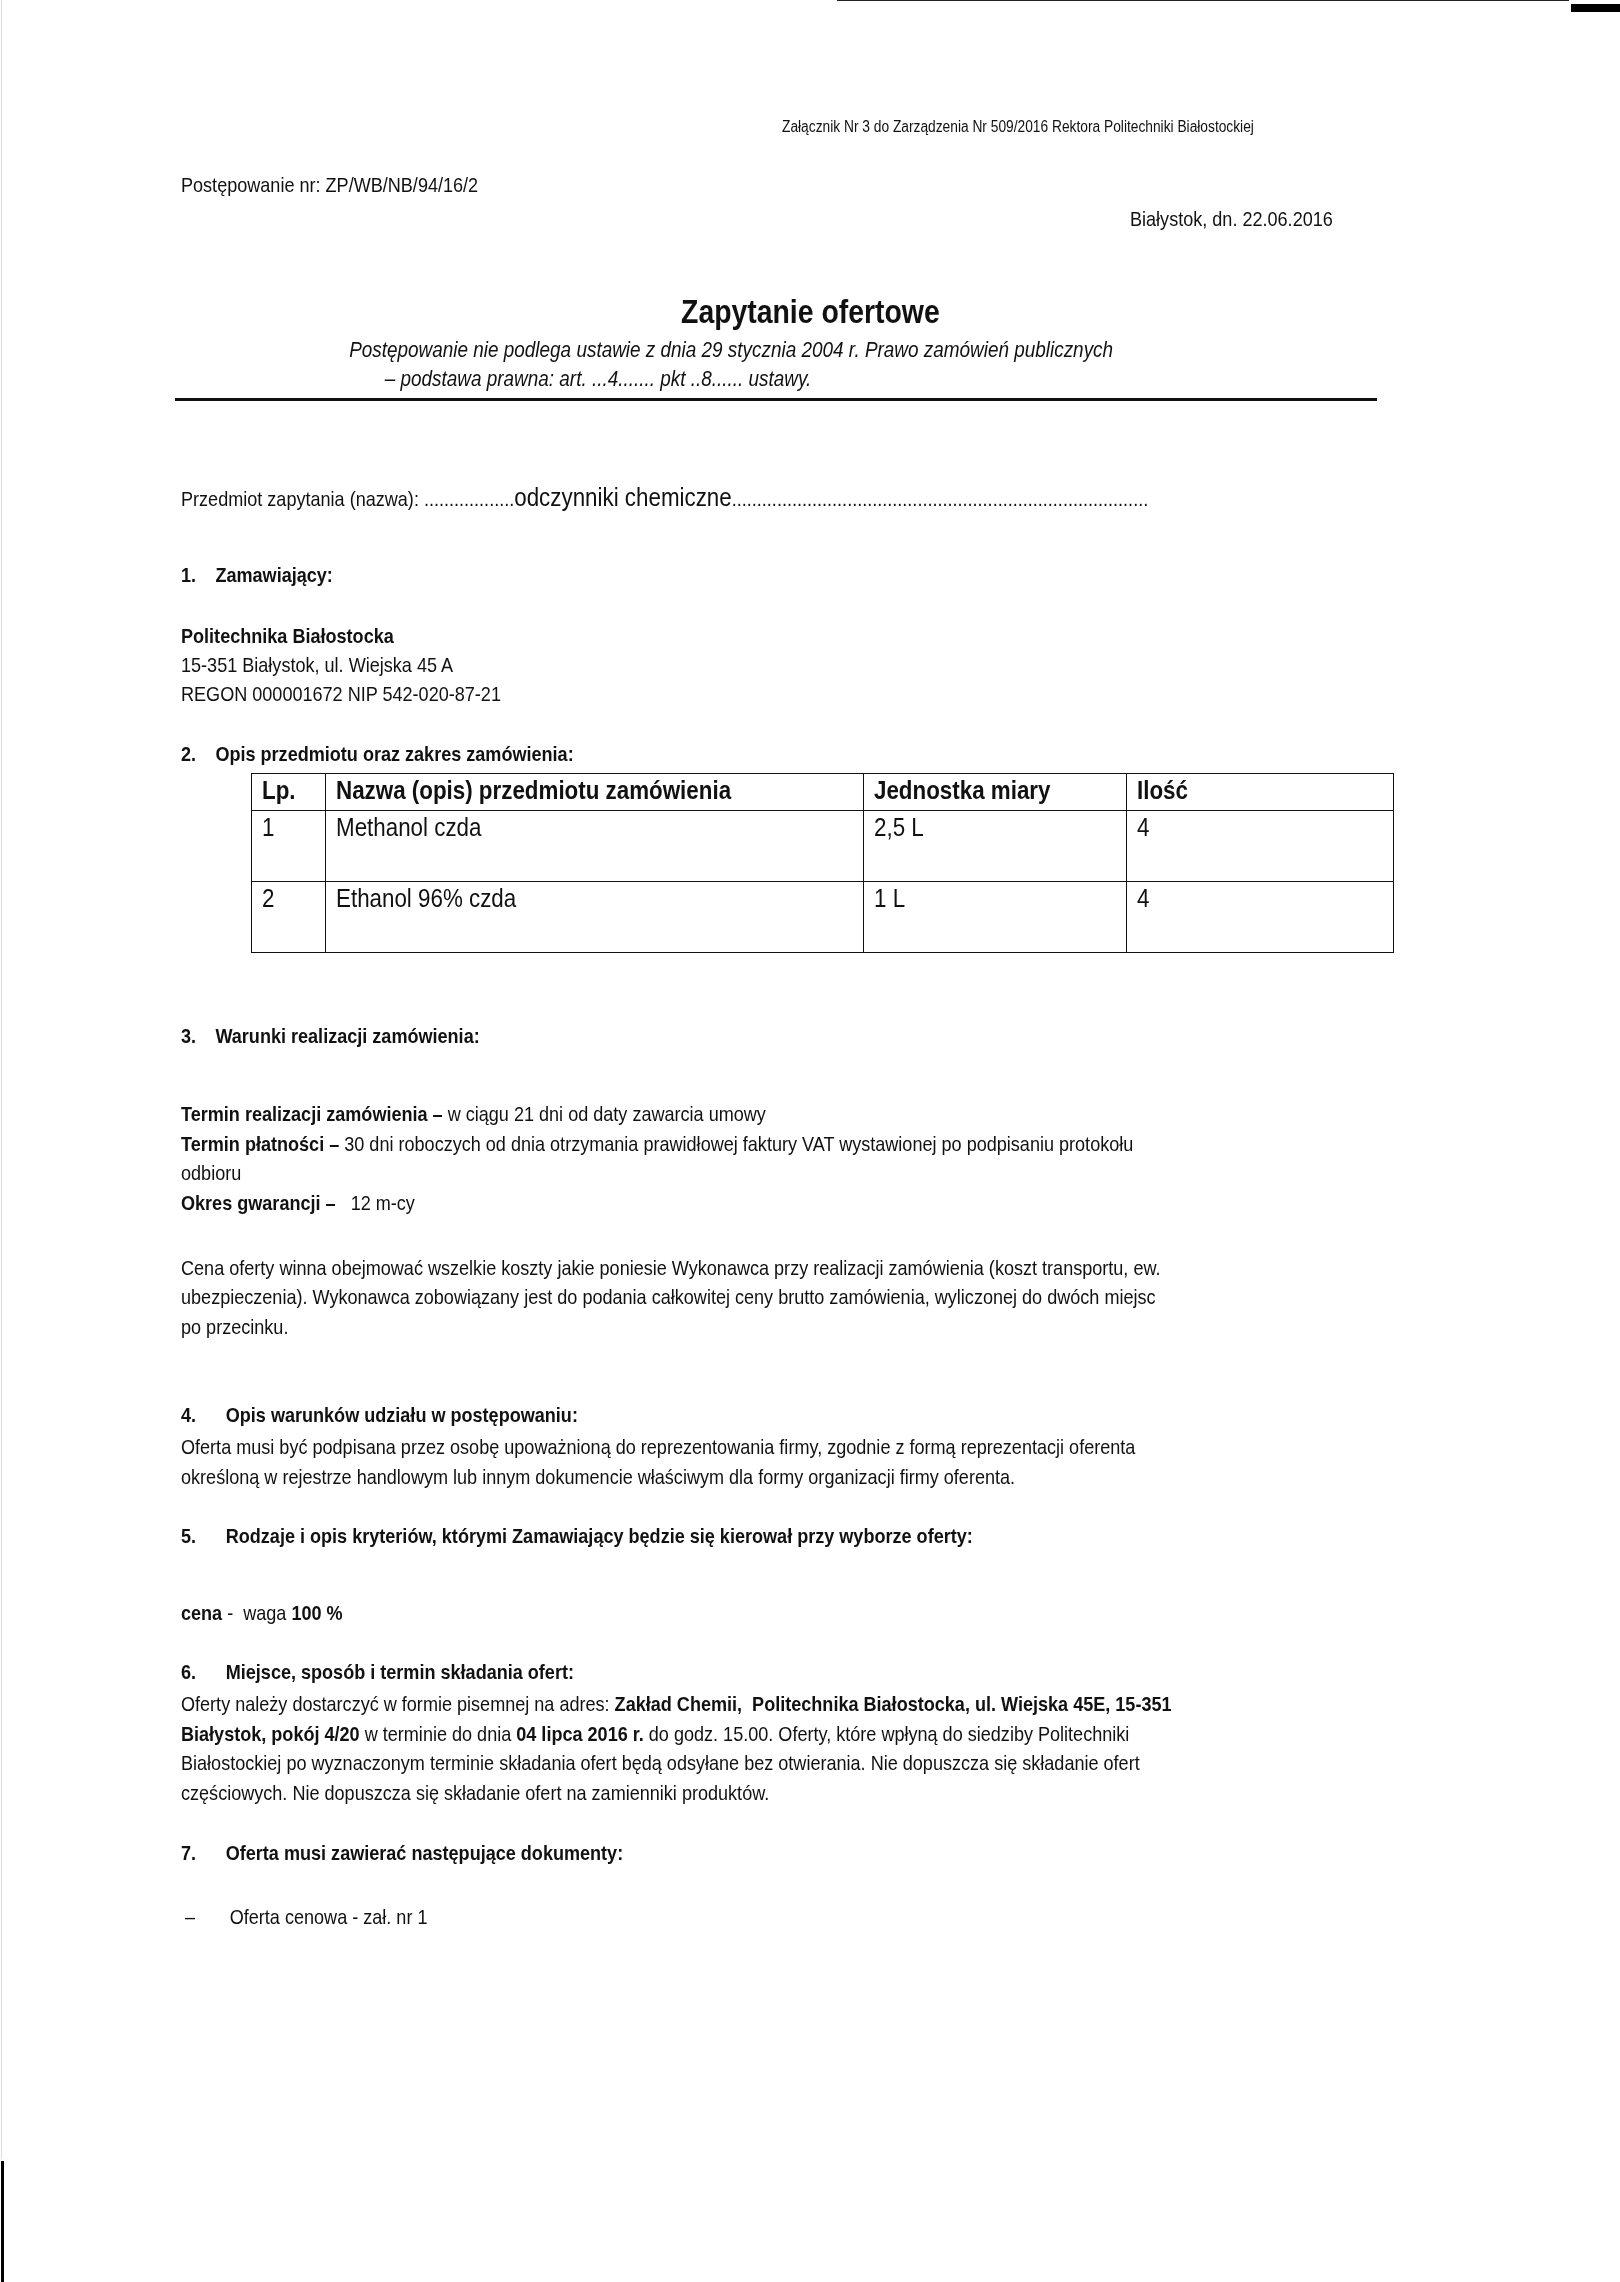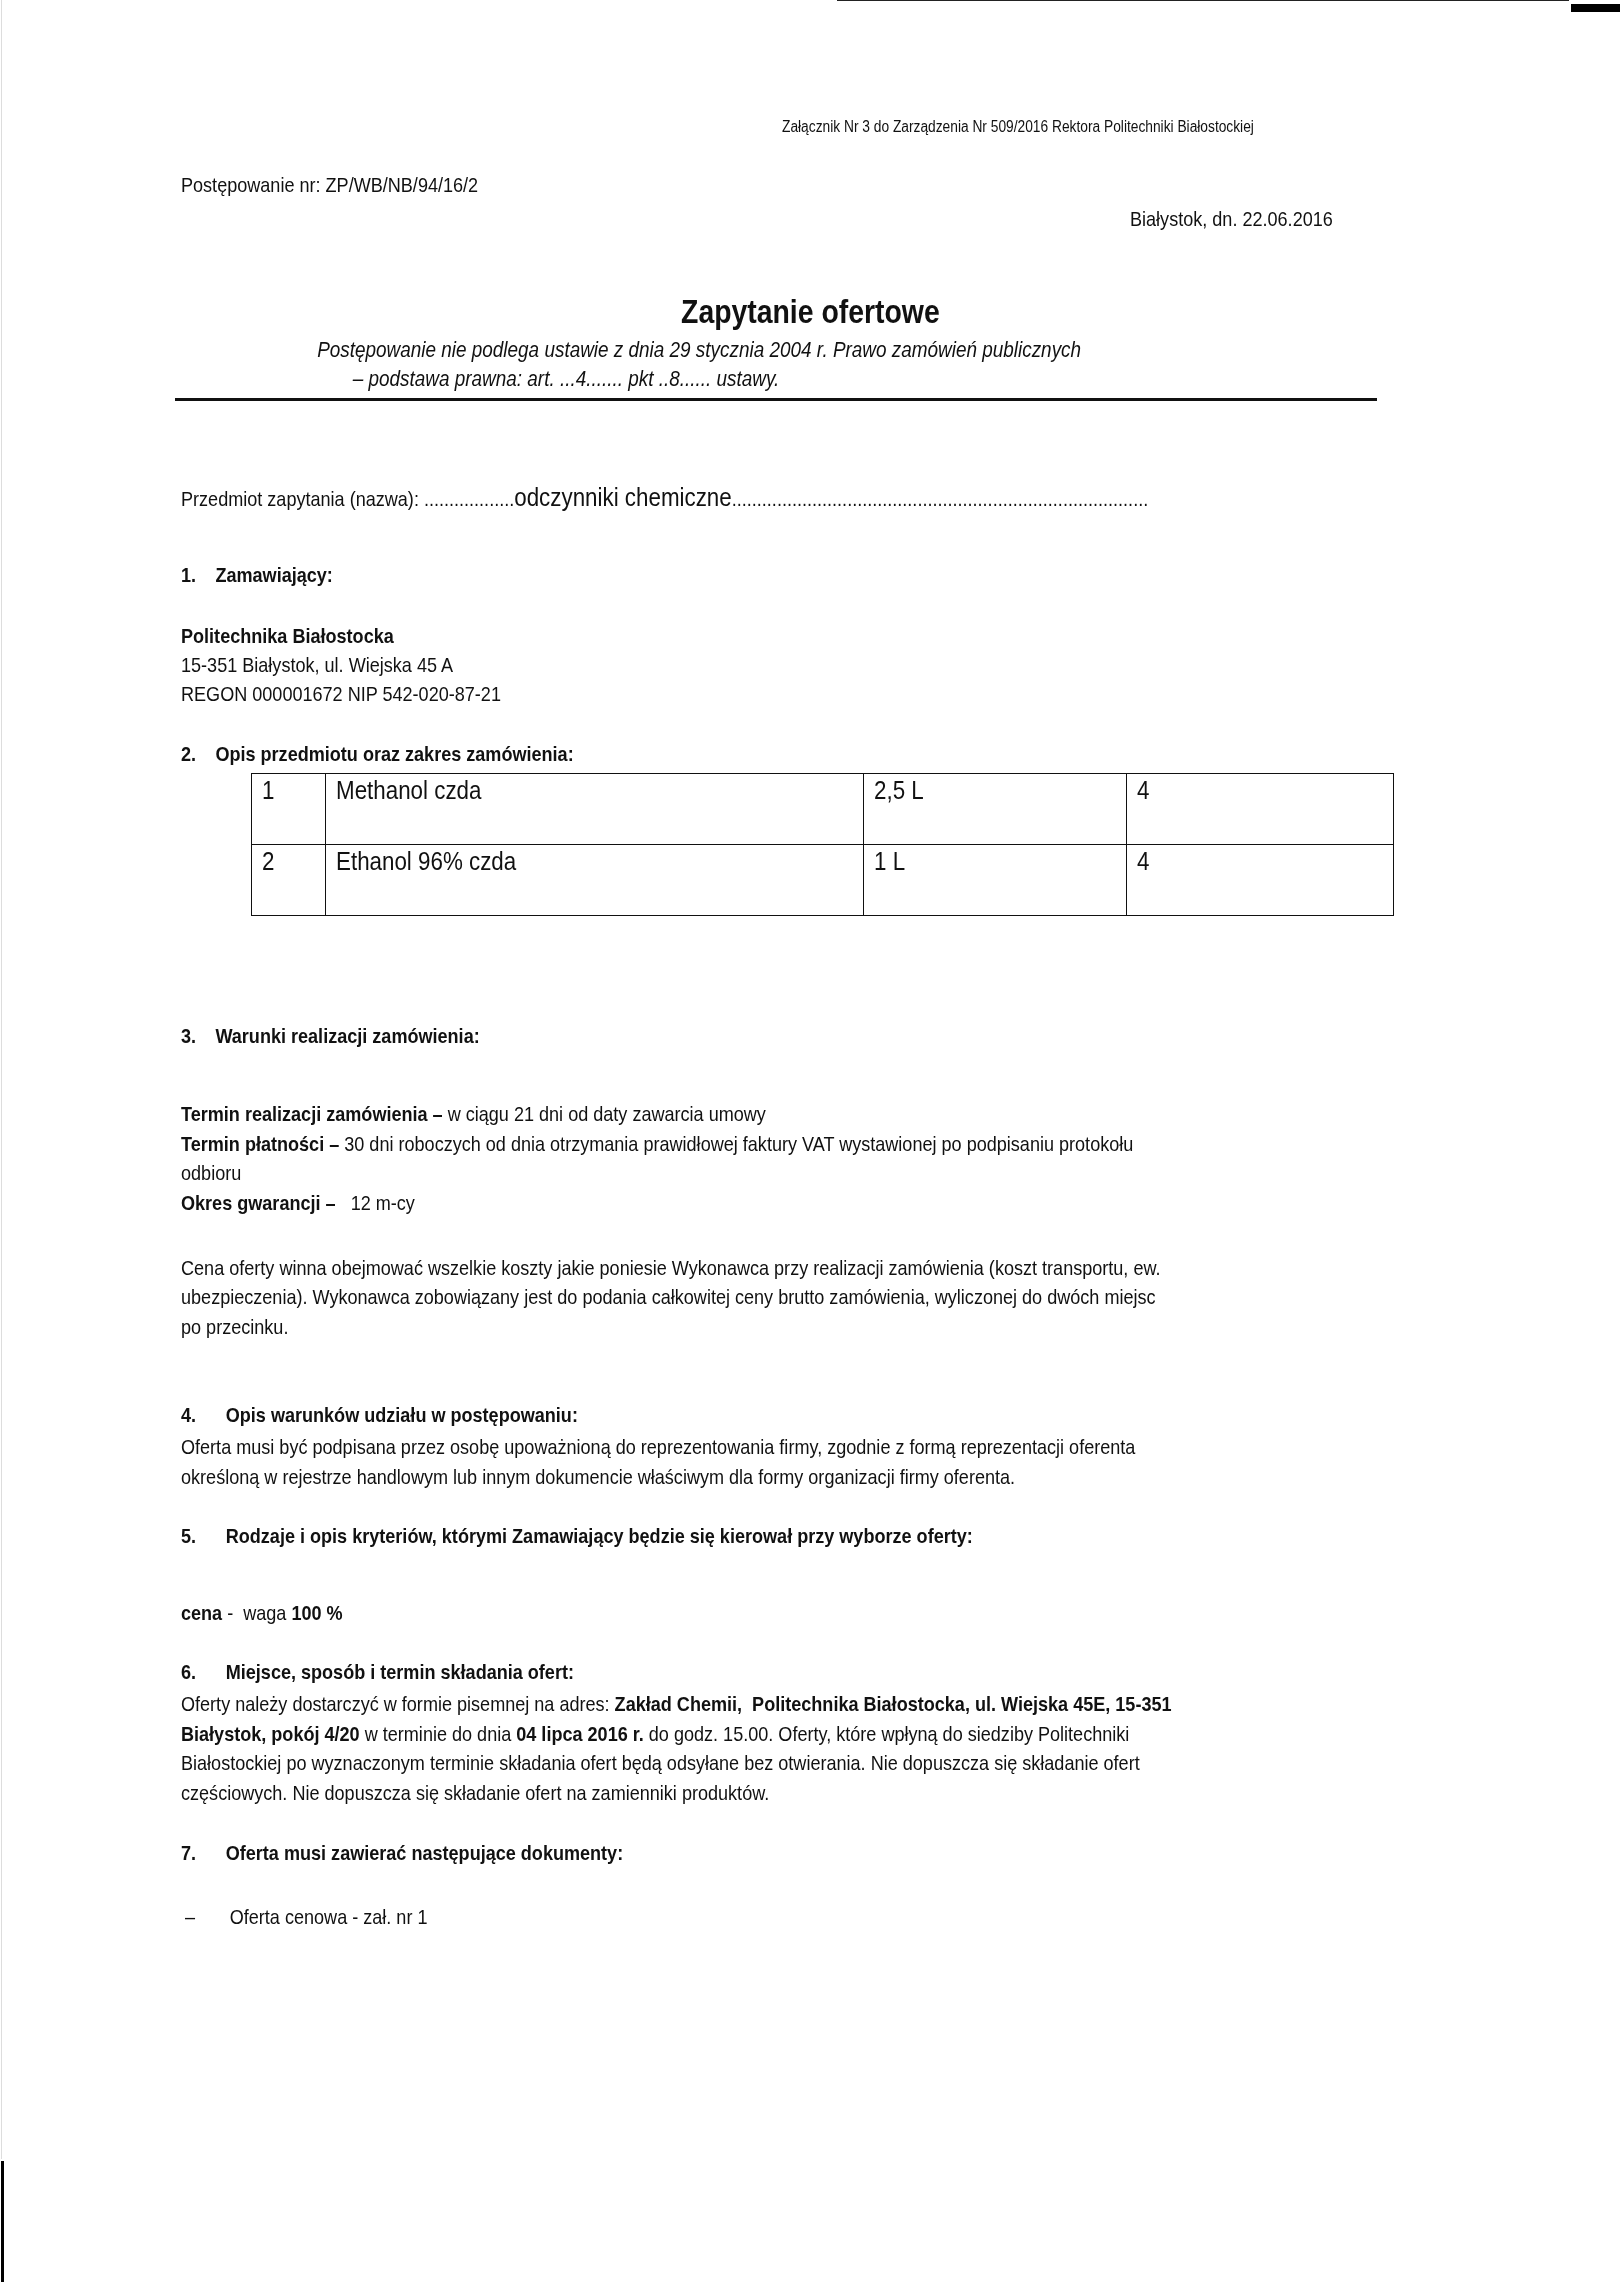--- a/index.html
+++ b/index.html
@@ -13,21 +13,21 @@
   .scan-topbar { left:1571px; top:3.8px; width:49px; height:8.6px; background:#000; }
   .scan-left { left:1px; top:2161px; width:2.9px; height:122px; background:#000; }
   .scan-leftthin { left:1px; top:0; width:1px; height:2159px; background:#ddd; }
 
   .header-note { left:782px; top:118px; font-size:16px; }
   .proc-no { left:181px; top:173px; font-size:21px; }
   .place-date { left:1130px; top:207px; font-size:21px; }
 
   .title { left:0; width:1621px; top:293px; text-align:center; font-size:33px; font-weight:bold; }
   .title span { display:inline-block; transform:scaleX(0.86); }
-  .subtitle { left:0; width:1398px; text-align:center; font-size:22px; font-style:italic; }
+  .subtitle { left:0; width:1398px; text-align:center; font-size:22px; font-style:italic;padding-left:32px; }
   .subtitle span { display:inline-block; transform:scaleX(0.86); }
   .sub1 { top:337px; }
   .sub2 { top:366px; left:-133px; }
   .rule { left:175px; top:398px; width:1202px; height:2.9px; background:#111; }
 
   .subject { left:181px; top:482px; font-size:21px; }
   .subject .val { font-size:26px; }
 
   .h { font-weight:bold; font-size:21px; }
   .num { display:inline-block; width:40px; }
@@ -74,20 +74,26 @@
 </div>
 
 <table class="items">
   <colgroup>
       <col style="width:74px">
       <col style="width:538px">
       <col style="width:263px">
       <col style="width:267px">
     </colgroup>
   <tbody>
+      <tr>
+    <th><span class="cell-inner">Lp.</span></th>
+    <th><span class="cell-inner">Nazwa (opis) przedmiotu zamówienia</span></th>
+    <th><span class="cell-inner">Jednostka miary</span></th>
+    <th><span class="cell-inner">Ilość</span></th>
+  </tr>
   <tr>
     <td><span class="cell-inner">1</span></td>
     <td><span class="cell-inner">Methanol czda</span></td>
     <td><span class="cell-inner">2,5 L</span></td>
     <td><span class="cell-inner">4</span></td>
   </tr>
   <tr>
     <td><span class="cell-inner">2</span></td>
     <td><span class="cell-inner">Ethanol 96% czda</span></td>
     <td><span class="cell-inner">1 L</span></td>

